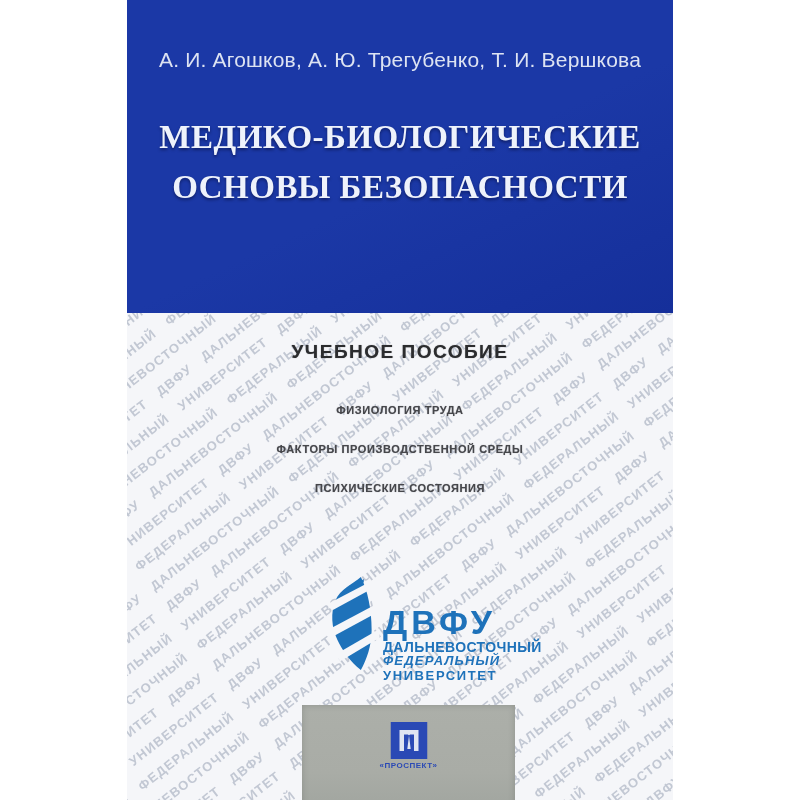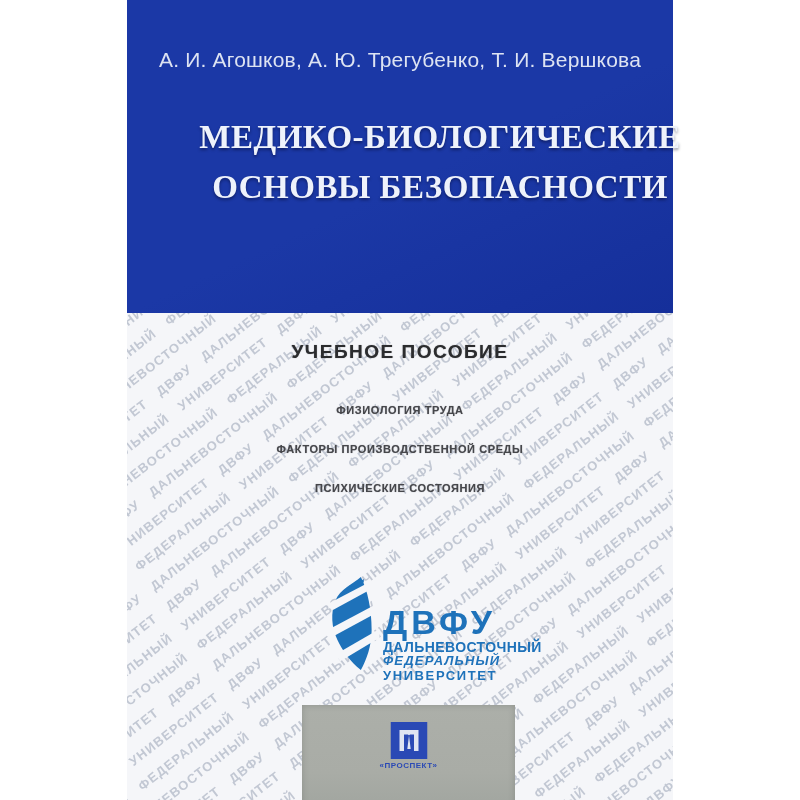--- a/index.html
+++ b/index.html
@@ -18,21 +18,21 @@
   .cover{position:absolute;left:127px;top:0;width:546px;height:800px;
          box-shadow:inset 8px 0 12px -6px rgba(8,12,50,.5), inset -5px 0 9px -6px rgba(8,12,50,.25);}
 
   
   .cover-top{position:absolute;top:0;left:0;right:0;height:313px;
              background:linear-gradient(155deg,var(--cover-blue) 0%,var(--cover-blue) 55%,var(--cover-blue-dark) 100%);}
   .authors{position:absolute;top:47px;left:0;width:100%;text-align:center;
            font-size:21px;line-height:26px;color:#dde3f2;letter-spacing:.2px;}
   .title{position:absolute;top:112px;left:0;width:100%;text-align:center;
          font-family:"Liberation Serif",serif;font-weight:bold;font-size:33px;line-height:50px;
-         color:#eef2fb;letter-spacing:.5px;text-shadow:0 2px 3px rgba(0,0,30,.45);margin-left:40px;}
+         color:#eef2fb;letter-spacing:.5px;text-shadow:0 2px 3px rgba(0,0,30,.45);}
 
   
   .cover-bottom{position:absolute;top:313px;left:0;right:0;bottom:0;background:var(--paper);overflow:hidden;}
   .watermark{position:absolute;left:-430px;top:-470px;width:1400px;height:1430px;
              transform:rotate(-38deg);color:var(--watermark);
              font-size:13px;font-weight:bold;line-height:25px;letter-spacing:1.2px;word-spacing:10px;
              user-select:none;overflow:hidden;}
   .subtitle{position:absolute;top:26px;left:0;width:100%;text-align:center;
             font-size:19px;line-height:26px;font-weight:bold;color:#2b2c2e;letter-spacing:1.5px;
             text-shadow:0 0 1px rgba(40,40,45,.55);}

